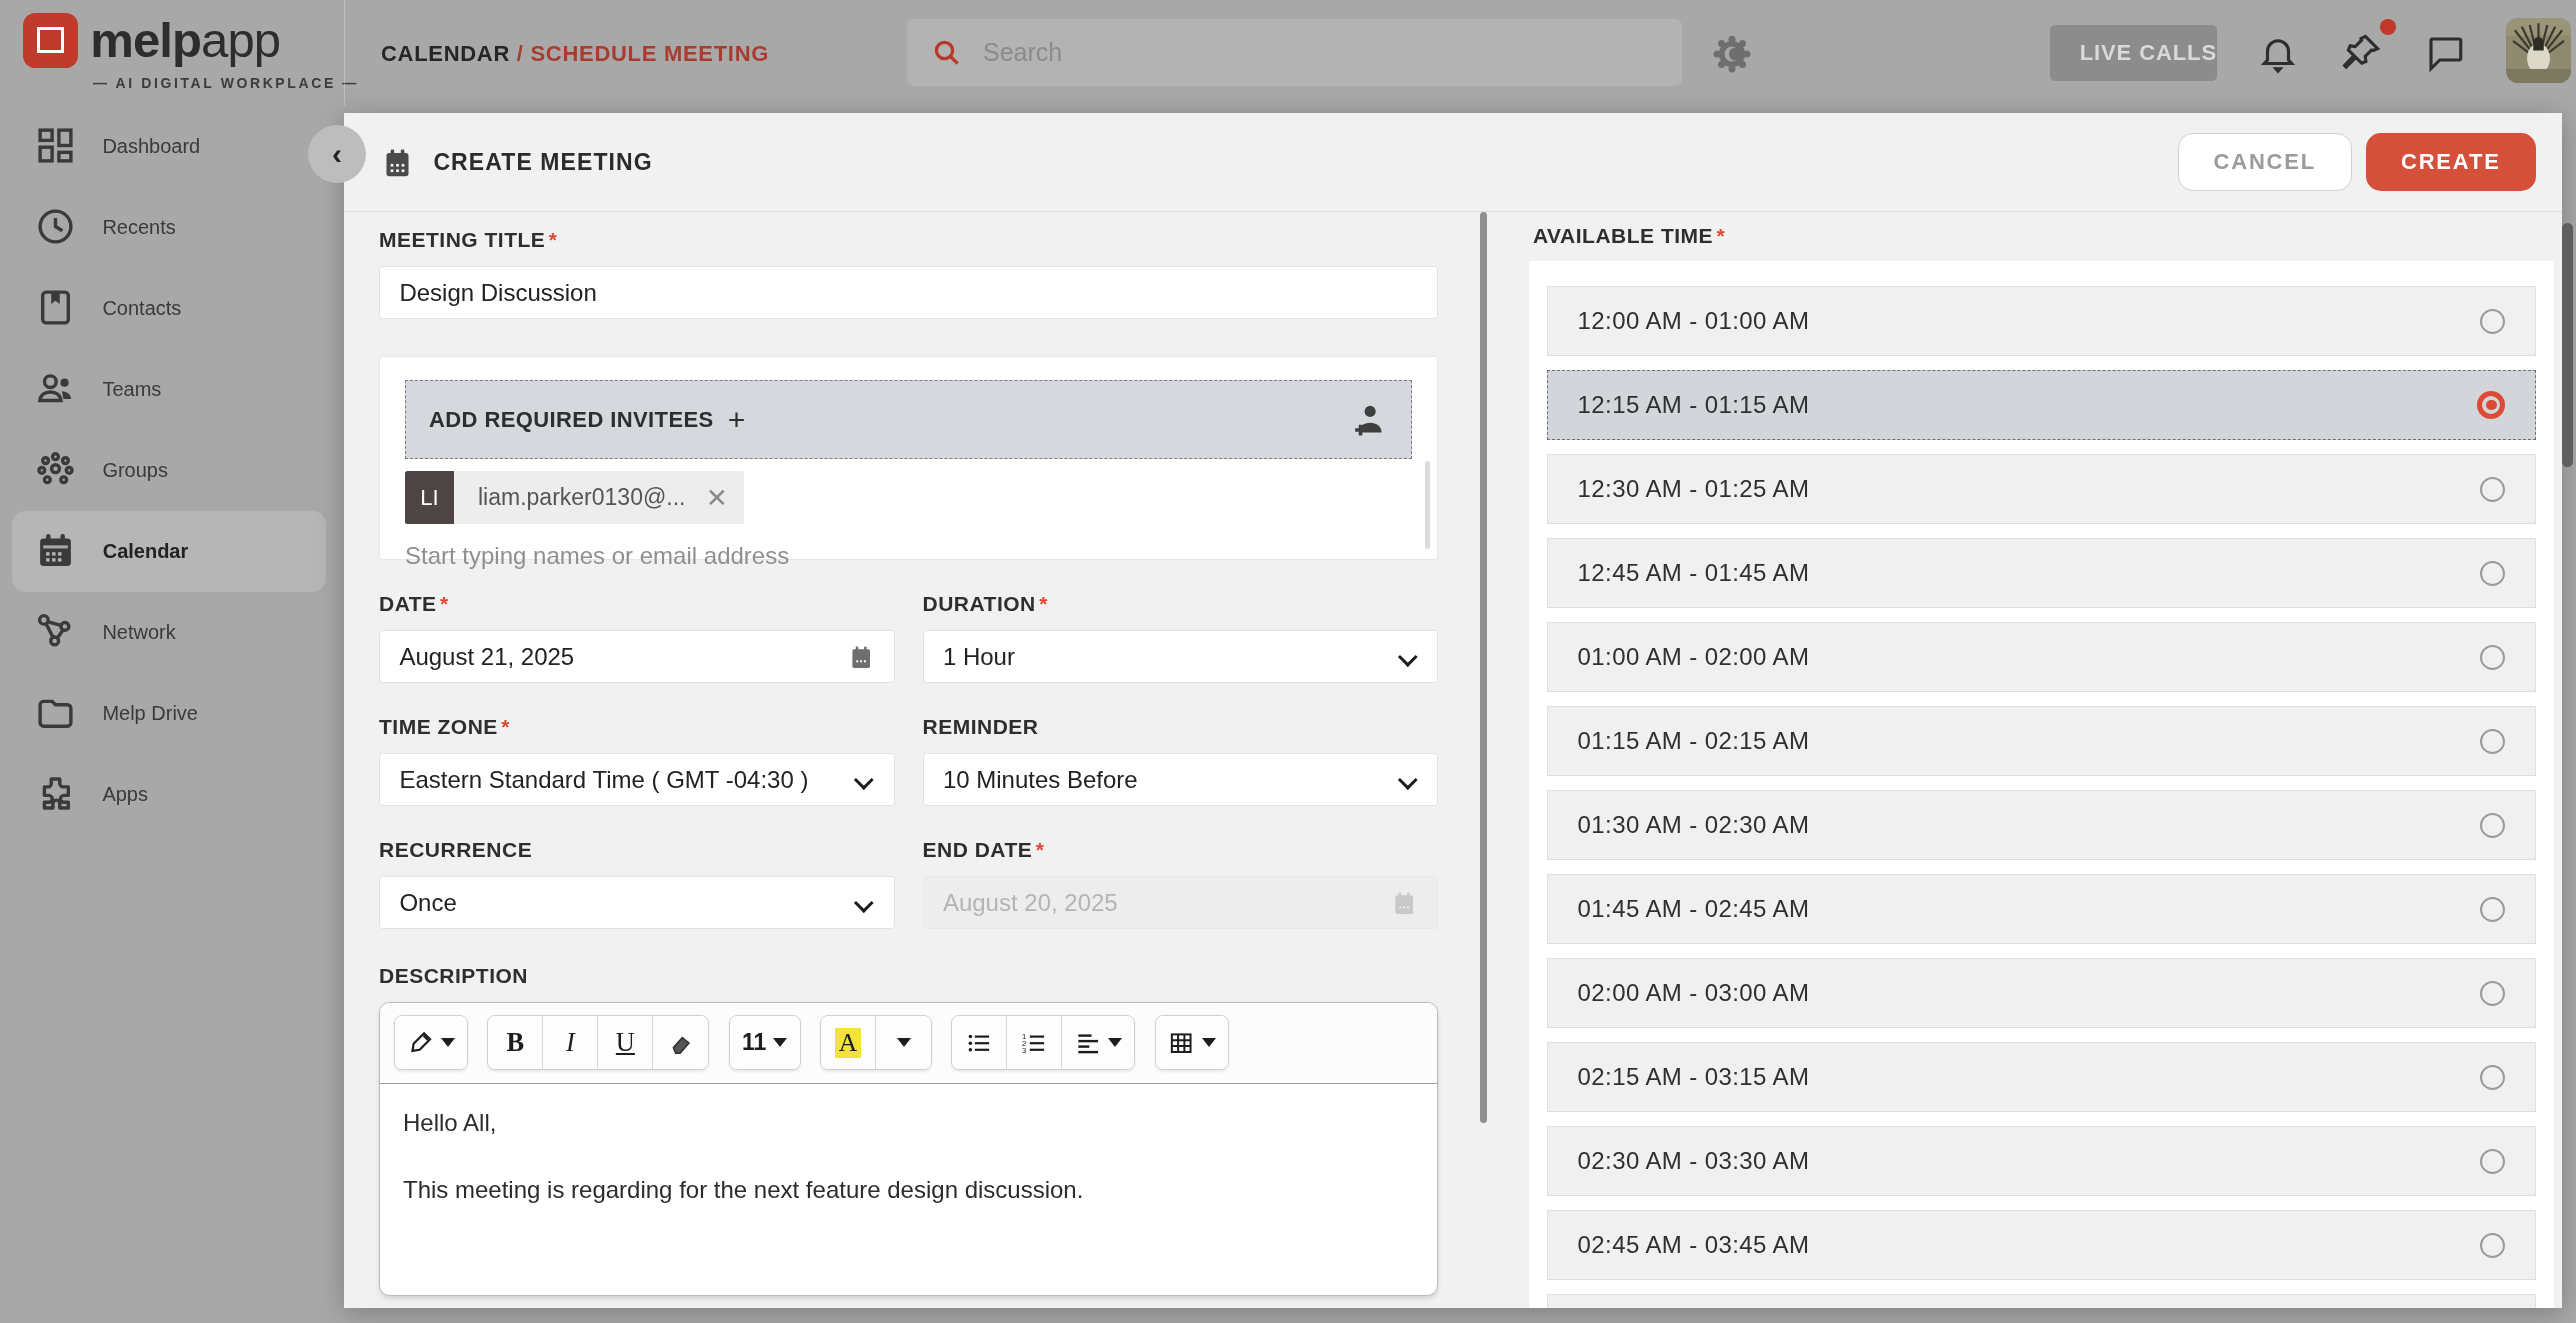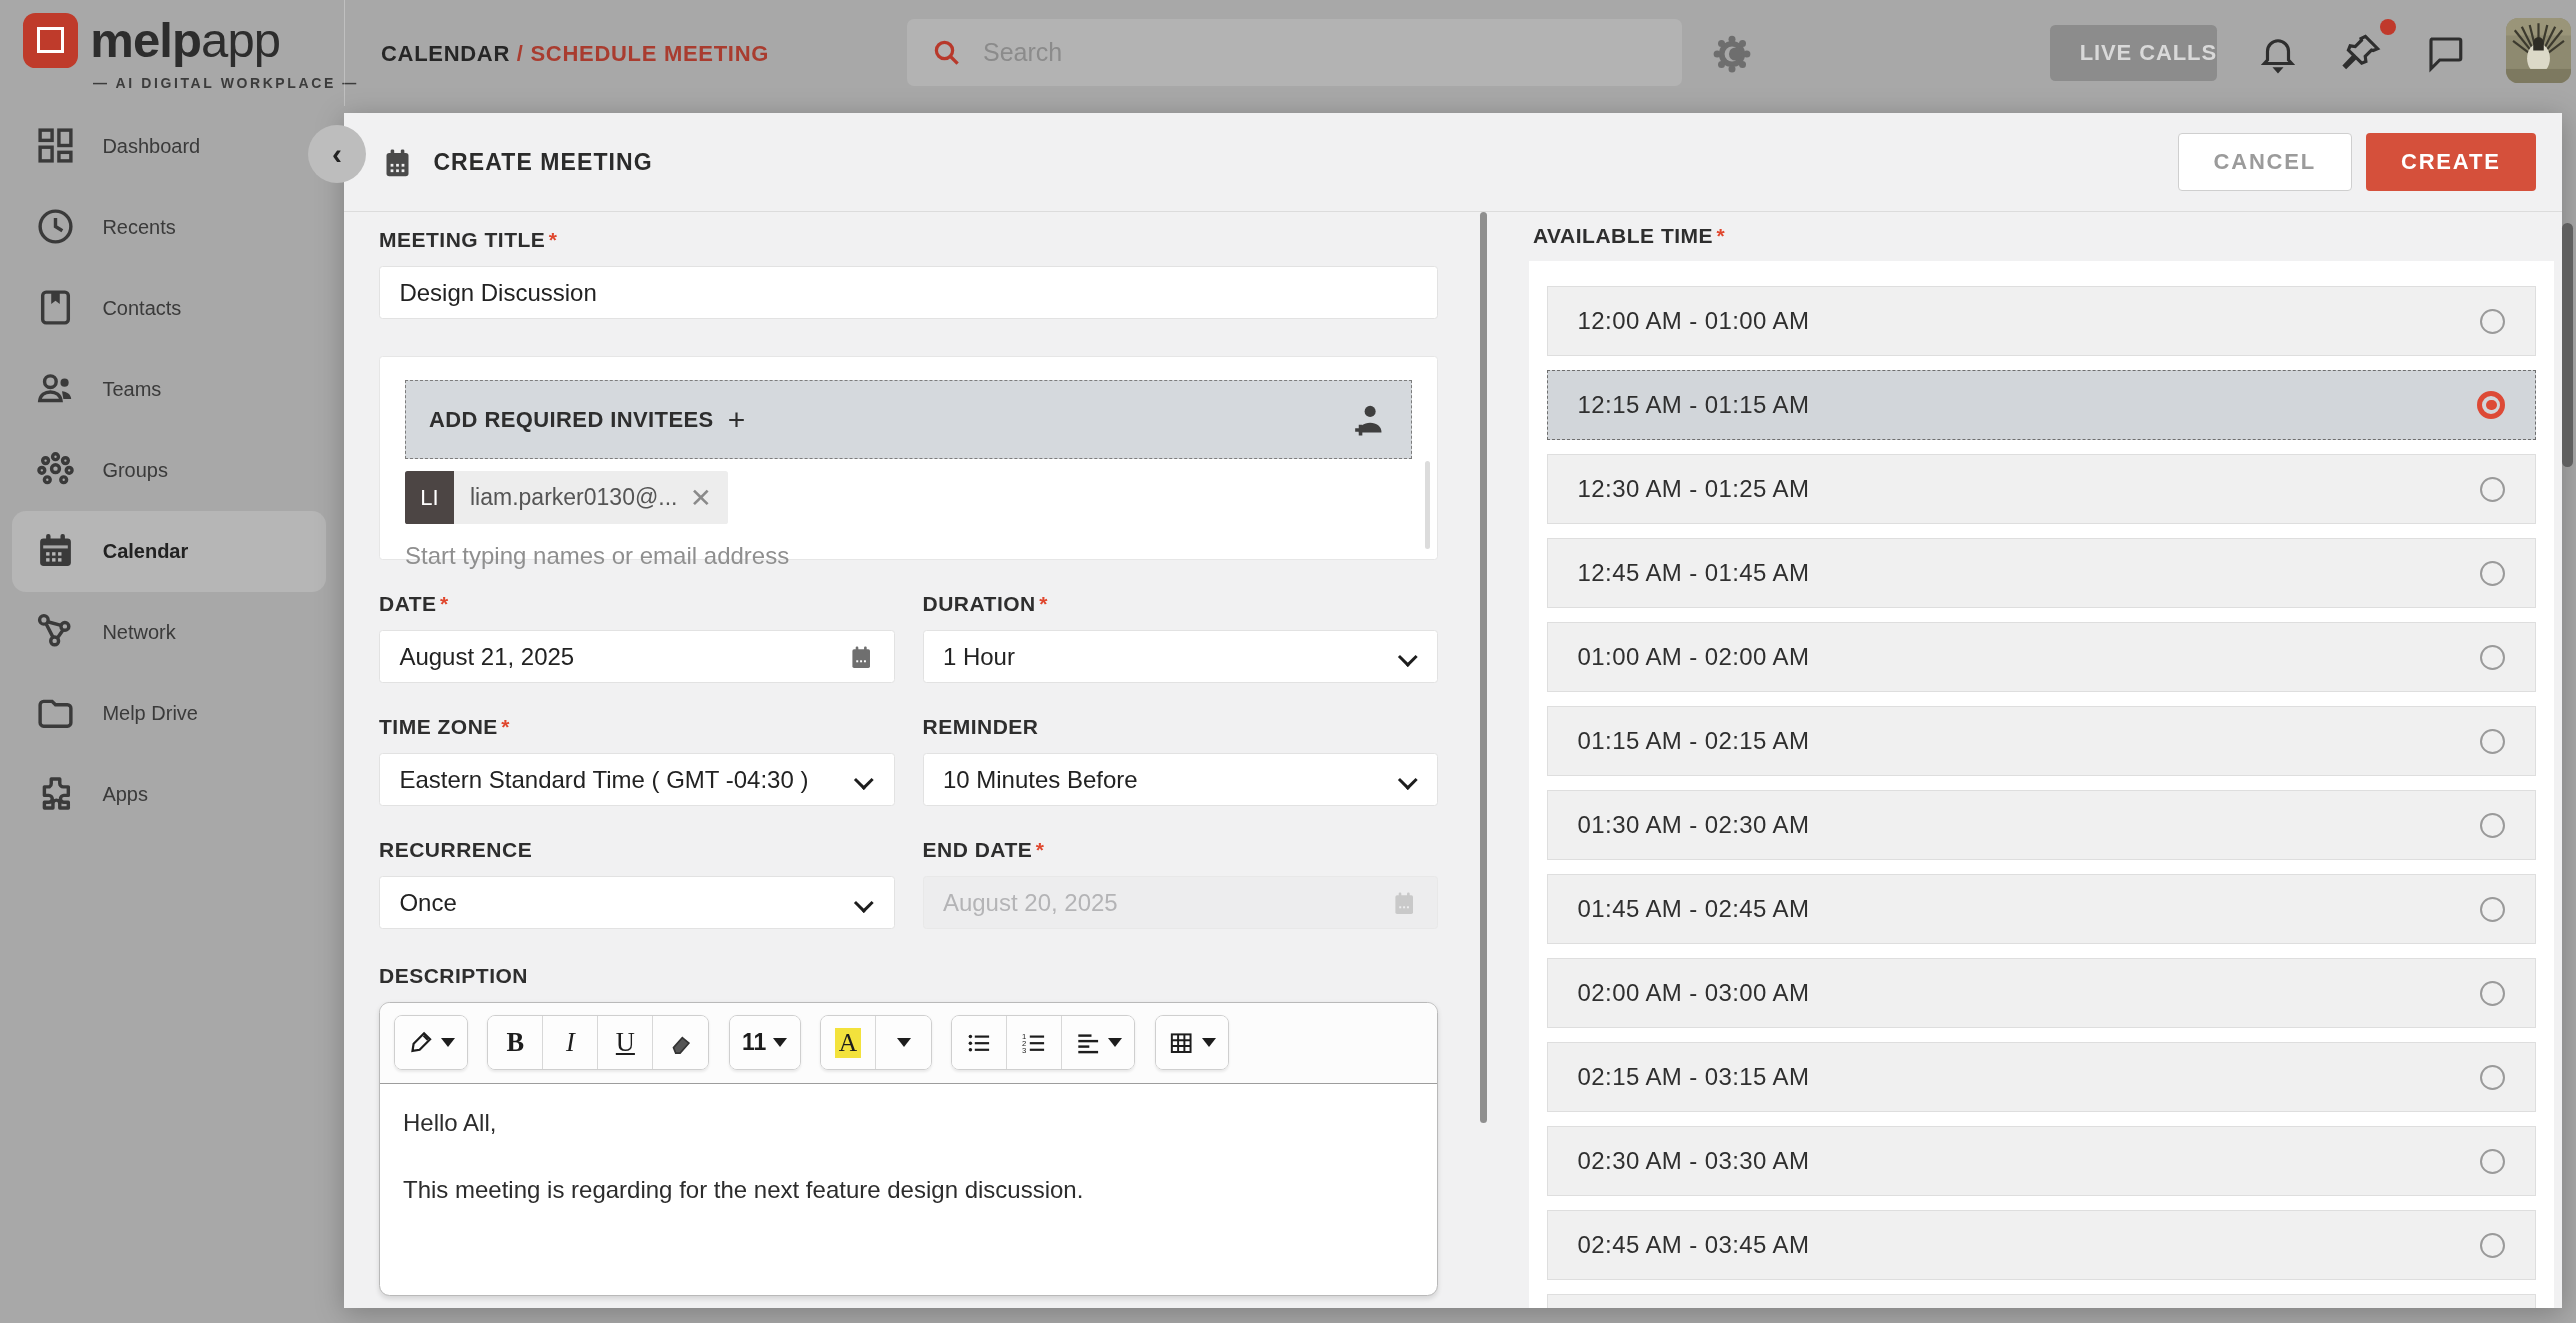--- a/index.html
+++ b/index.html
@@ -45,21 +45,21 @@
   .side-item.active .lbl { font-weight:700; color:#222; }
   .collapse-btn { position:absolute; left:308px; top:125px; width:58px; height:58px; border-radius:50%; background:#bdbdbd; z-index:30; display:flex; align-items:center; justify-content:center; font-size:30px; font-weight:700; color:#222; cursor:pointer; }
 
   
   .panel { position:absolute; left:344px; top:113px; width:2218px; height:1195px; background:#f1f1f2; box-shadow:0 5.3px 26.4px rgba(0,0,0,.25); }
   .panel-header { position:absolute; left:0; top:0; width:100%; height:99px; border-bottom:0.9px solid #dcdcdc; display:flex; align-items:center; }
   .panel-title-wrap { display:flex; align-items:center; gap:19.4px; margin-left:37px; }
   .panel-title-wrap svg { width:33px; height:33px; color:#4a4a4a; }
   .panel-title { font-size:23px; font-weight:700; letter-spacing:1.1px; color:#2b2b2b; }
   .panel-actions { margin-left:auto; margin-right:26.4px; display:flex; gap:14px; }
-  .btn { height:58px; border-radius:4px; font-size:22px; font-weight:700; letter-spacing:1.8px; padding:0 35px; font-family:inherit; cursor:pointer; }
+  .btn { height:58px; border-radius:15px; font-size:22px; font-weight:700; letter-spacing:1.8px; padding:0 35px; font-family:inherit; cursor:pointer; }
   .btn-cancel { background:#fff; border:1.8px solid #cfcfcf; color:#9b9b9b; }
   .btn-create { background:#d5503b; border:none; color:#fff; }
 
   
   .col-scrollbar { position:absolute; left:1136px; top:99px; width:7px; height:911px; background:#8f8f8f; border-radius:3.5px; }
 
   
   .form-col { position:absolute; left:35px; top:99px; width:1059px; }
   .f-label { font-size:21px; font-weight:700; letter-spacing:0.5px; color:#2e2e2e; }
   .f-label .req { color:#e0472e; margin-left:3.5px; }
@@ -75,21 +75,21 @@
 
   .mt-label { margin-top:16px; }
   .title-input { margin-top:14px; }
 
   .invitees-card { margin-top:37px; background:#fff; border:0.9px solid #e6e6e6; border-radius:3.5px; padding:23px 25px 16px 25px; position:relative; height:204px; }
   .inv-drop { height:79px; background:#d5d9dd; border:1.8px dashed #7c7c7c; display:flex; align-items:center; padding:0 23px; cursor:pointer; }
   .inv-drop .txt { font-size:22px; font-weight:700; letter-spacing:0.4px; color:#2e2e2e; }
   .inv-drop .plus { font-size:30px; font-weight:400; margin-left:14px; color:#2e2e2e; }
   .inv-drop svg { width:39px; height:39px; margin-left:auto; color:#3f3f3f; }
   .chip-row { display:flex; margin-top:12.3px; align-items:center; }
-  .chip { display:flex; align-items:center; background:#ededed; height:53px; border-radius:2.6px; overflow:hidden; }
+  .chip { display:flex; align-items:center; background:#ededed; height:53px; border-radius:2.6px; overflow:hidden;gap:8px; }
   .chip-avatar { width:49px; height:53px; background:#4c4544; color:#fff; font-size:22px; display:flex; align-items:center; justify-content:center; }
   .chip-text { font-size:23px; color:#555; padding:0 12.3px 0 16px; }
   .chip-close { font-size:26.4px; color:#8a8a8a; padding-right:16px; cursor:pointer; }
   .inv-hint { margin-top:17.6px; font-size:24px; color:#8f8f8f; }
   .inv-scroll { position:absolute; right:7px; top:104px; width:5.3px; height:88px; background:#dcdcdc; border-radius:2.6px; }
 
   .field-row { margin-top:32px; }
   .field-row .f-label { display:block; margin-bottom:14px; }
 
   .desc-label { margin-top:35px; }

